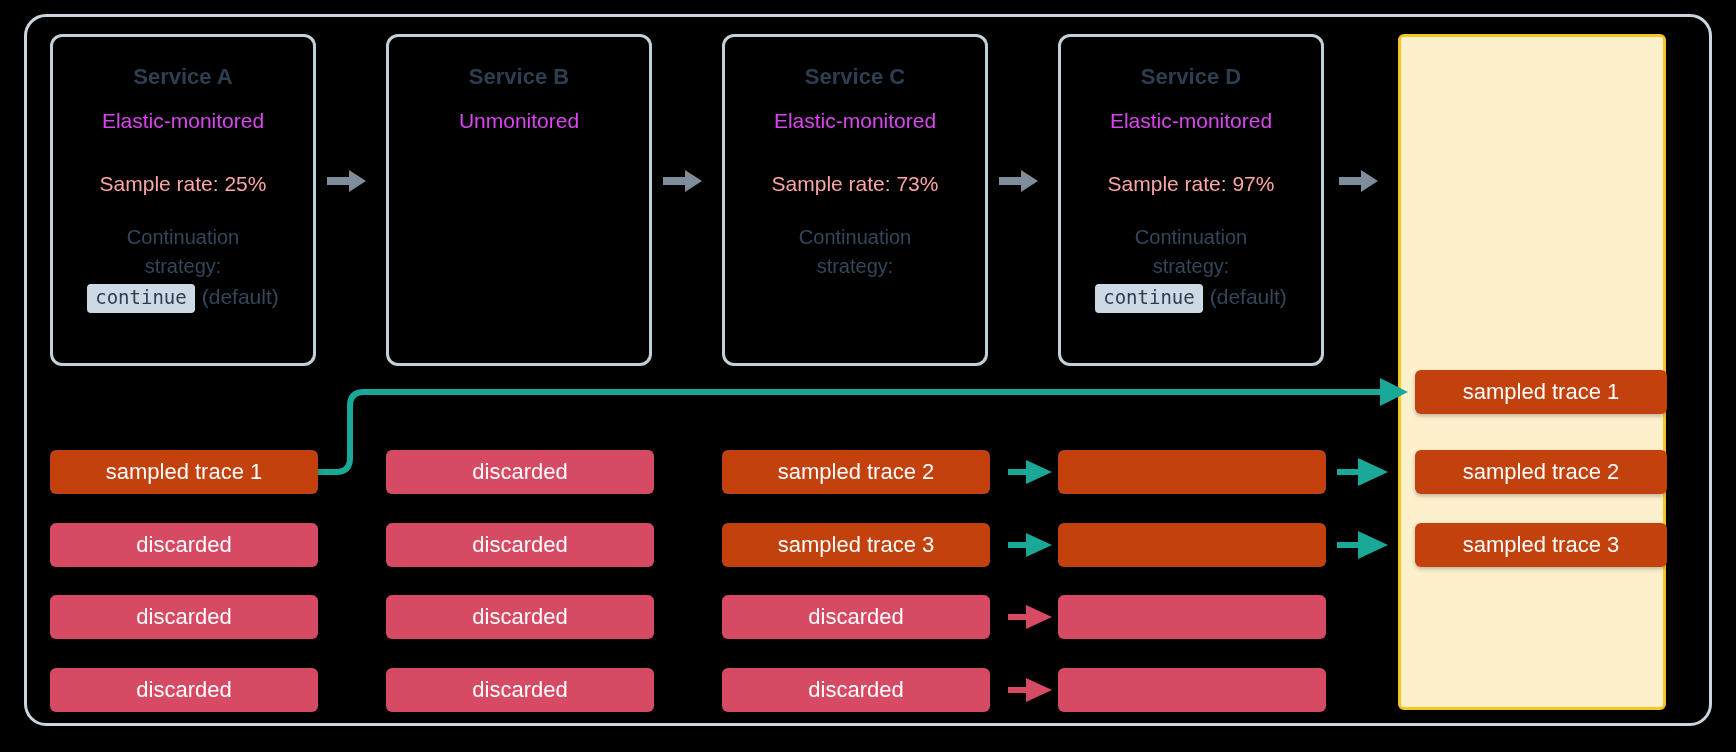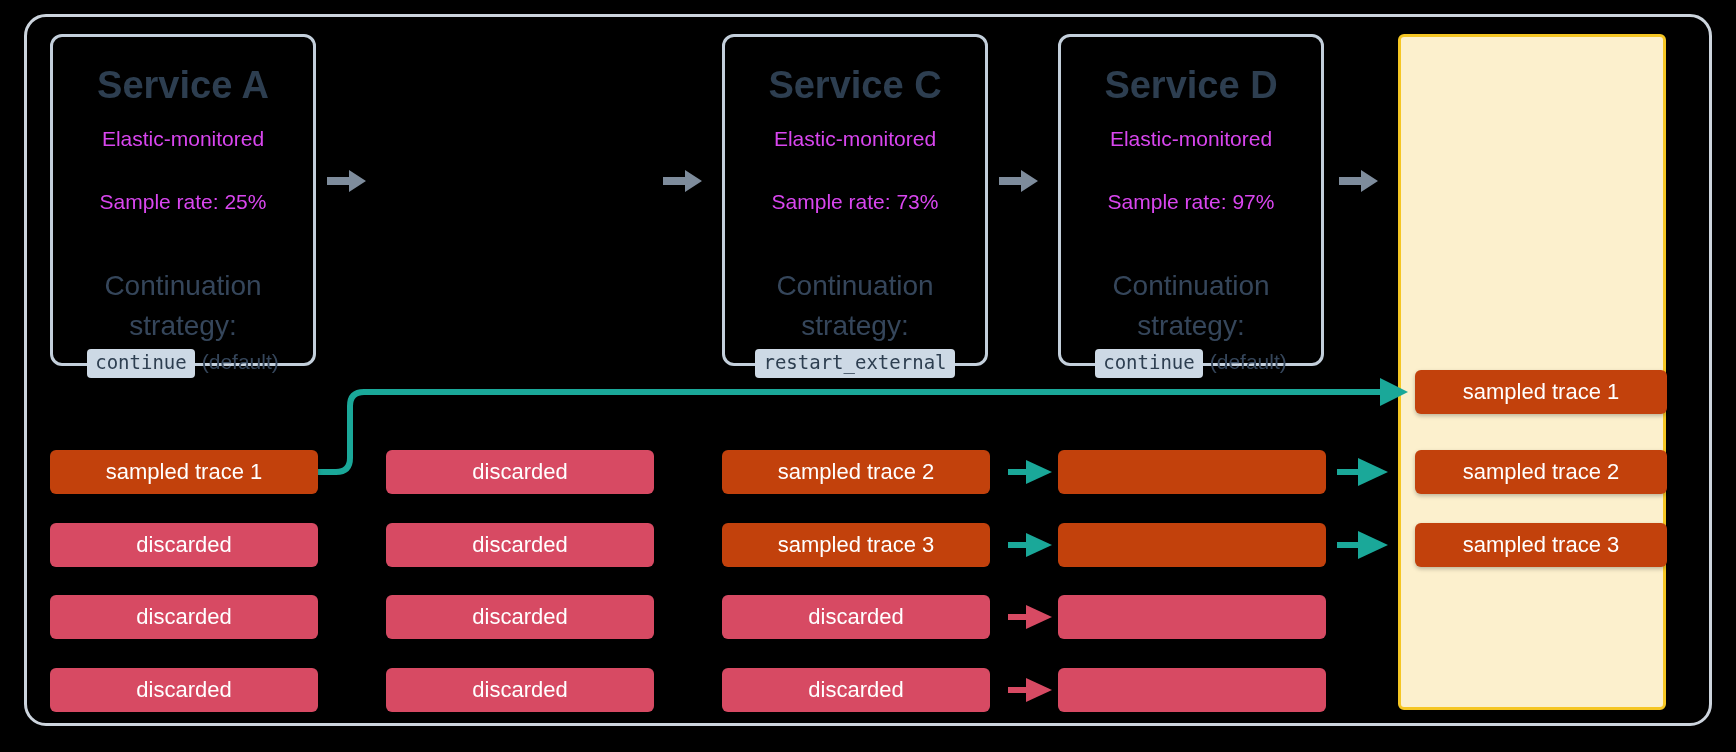--- a/index.html
+++ b/index.html
@@ -43,42 +43,42 @@
     border: 3px solid #c3cfdb;
     border-radius: 12px;
     box-sizing: border-box;
     display: flex;
     flex-direction: column;
     align-items: center;
     padding-top: 28px;
     background: #000000;
   }
   .svc-title {
-    font-size: 38px;
+    font-size: 22px;
     font-weight: bold;
     color: #2d3e50;
     letter-spacing: 0px;
     line-height: 1.1;
   }
   .svc-sub {
     font-size: 21px;
     color: #d946ef;
     margin-top: 20px;
     line-height: 1.1;
   }
   .svc-rate {
     font-size: 21px;
-    color: #d946ef;
+    color: #fca5a5;
     margin-top: 40px;
     line-height: 1.1;
   }
   .svc-strategy-label {
-    font-size: 28px;
+    font-size: 20px;
     color: #35465b;
-    margin-top: 53px;
+    margin-top: 28px;
     text-align: center;
     line-height: 1.42;
   }
   .svc-strategy-row {
     margin-top: 4px;
     display: flex;
     align-items: baseline;
     justify-content: center;
     gap: 7px;
     white-space: nowrap;
@@ -167,32 +167,33 @@
     <div class="svc-strategy-label">
       <div>Continuation</div>
       <div>strategy:</div>
     </div>
     <div class="svc-strategy-row">
       <span class="code-chip">continue</span>
       <span class="svc-default">(default)</span>
     </div>
   </div>
 
+  <div class="service-box" style="left:386px;">
+    <div class="svc-title">Service B</div>
+    <div class="svc-sub">Unmonitored</div>
+  </div>
 
   <div class="service-box" style="left:722px;">
     <div class="svc-title">Service C</div>
     <div class="svc-sub">Elastic-monitored</div>
     <div class="svc-rate">Sample rate: 73%</div>
     <div class="svc-strategy-label">
       <div>Continuation</div>
       <div>strategy:</div>
     </div>
-    <div class="svc-strategy-row">
-      <span class="code-chip">restart_external</span>
-    </div>
   </div>
 
   <div class="service-box" style="left:1058px;">
     <div class="svc-title">Service D</div>
     <div class="svc-sub">Elastic-monitored</div>
     <div class="svc-rate">Sample rate: 97%</div>
     <div class="svc-strategy-label">
       <div>Continuation</div>
       <div>strategy:</div>
     </div>

